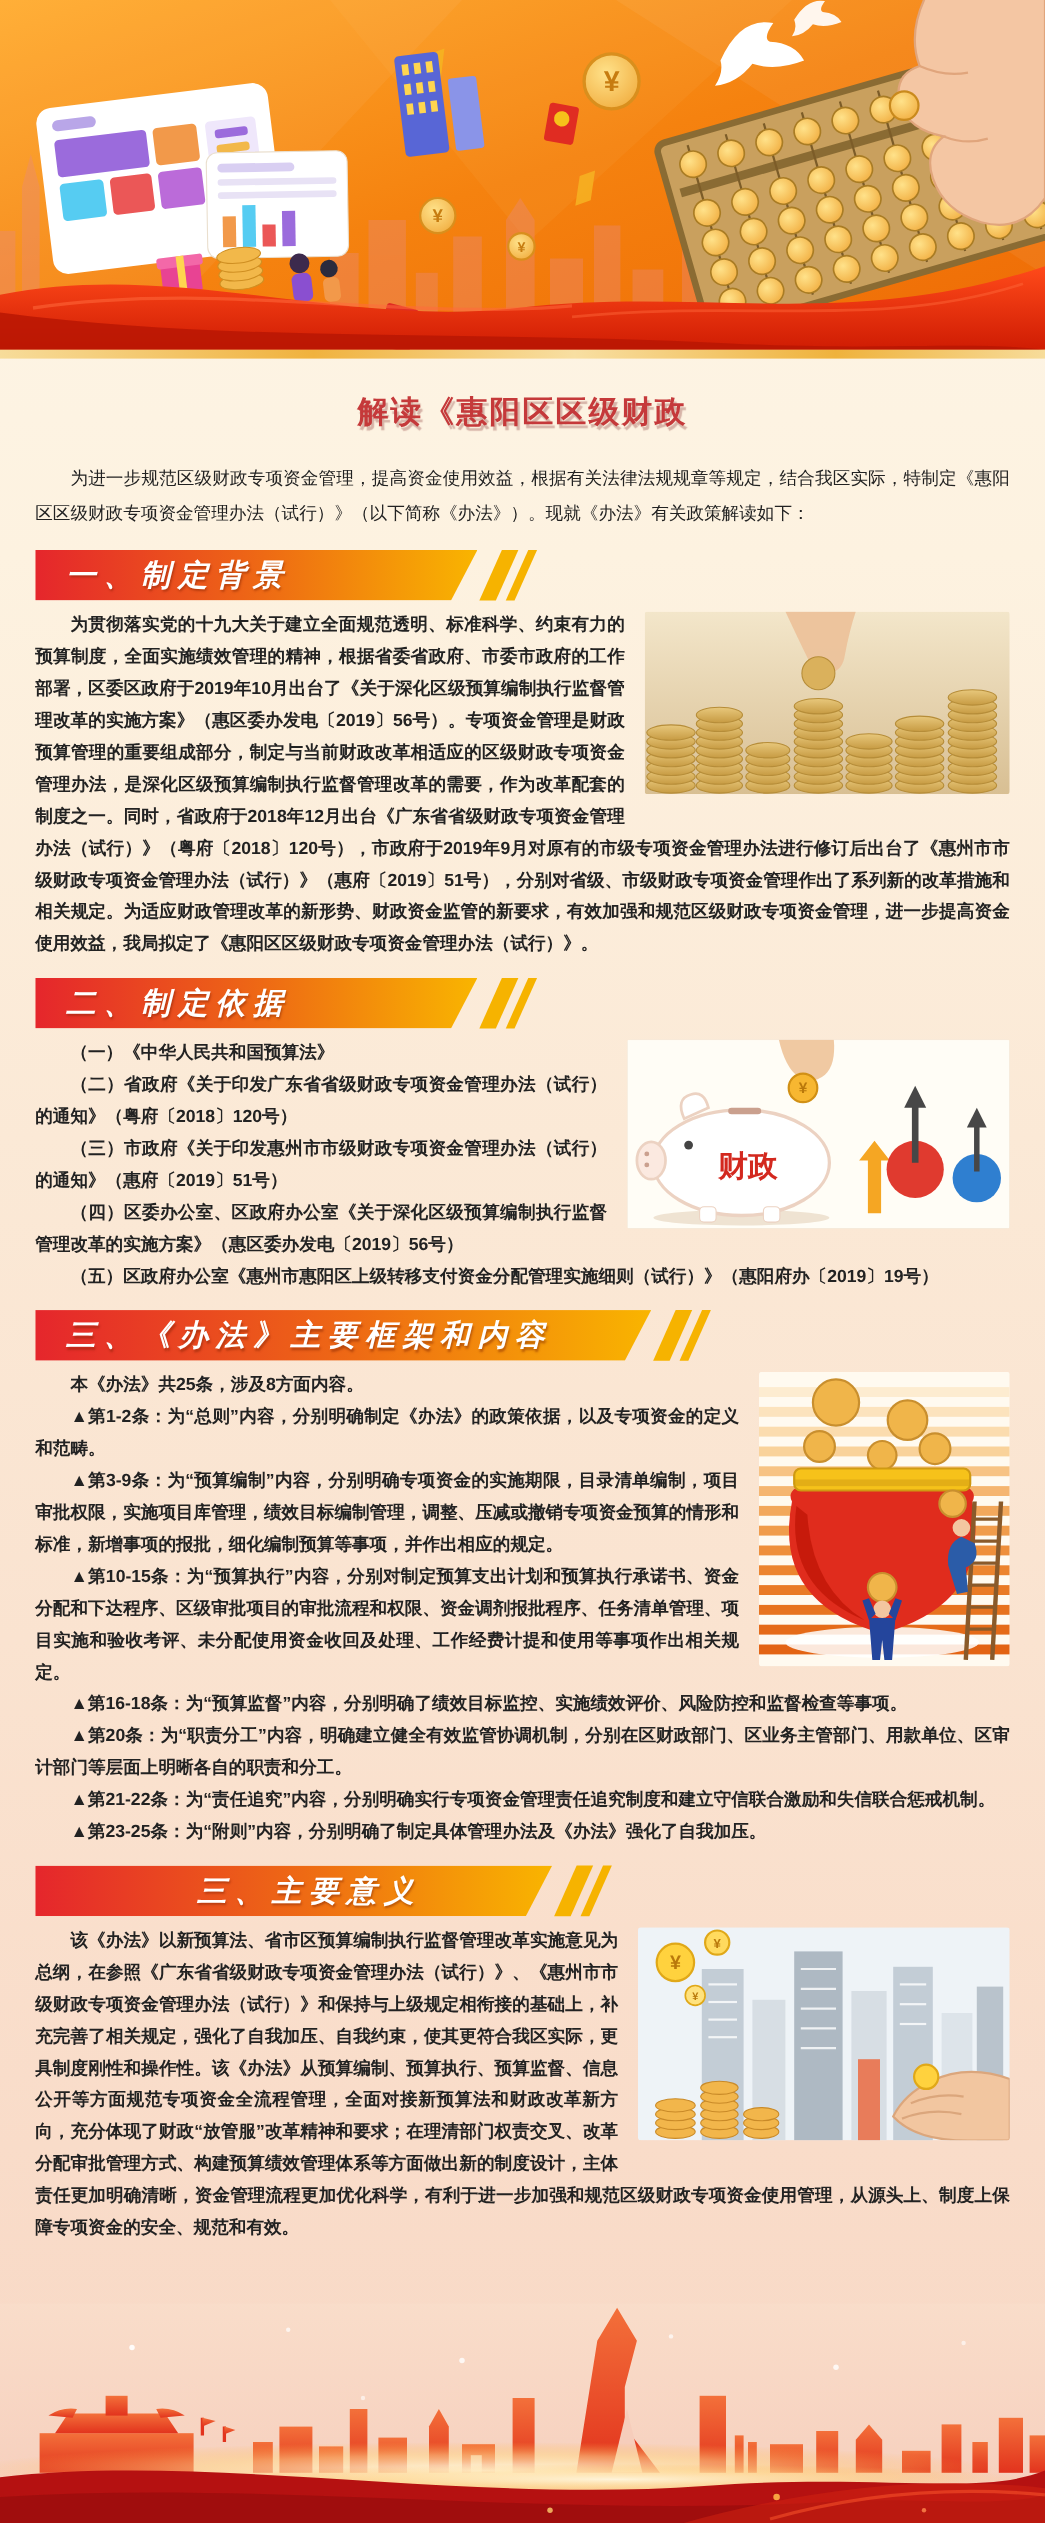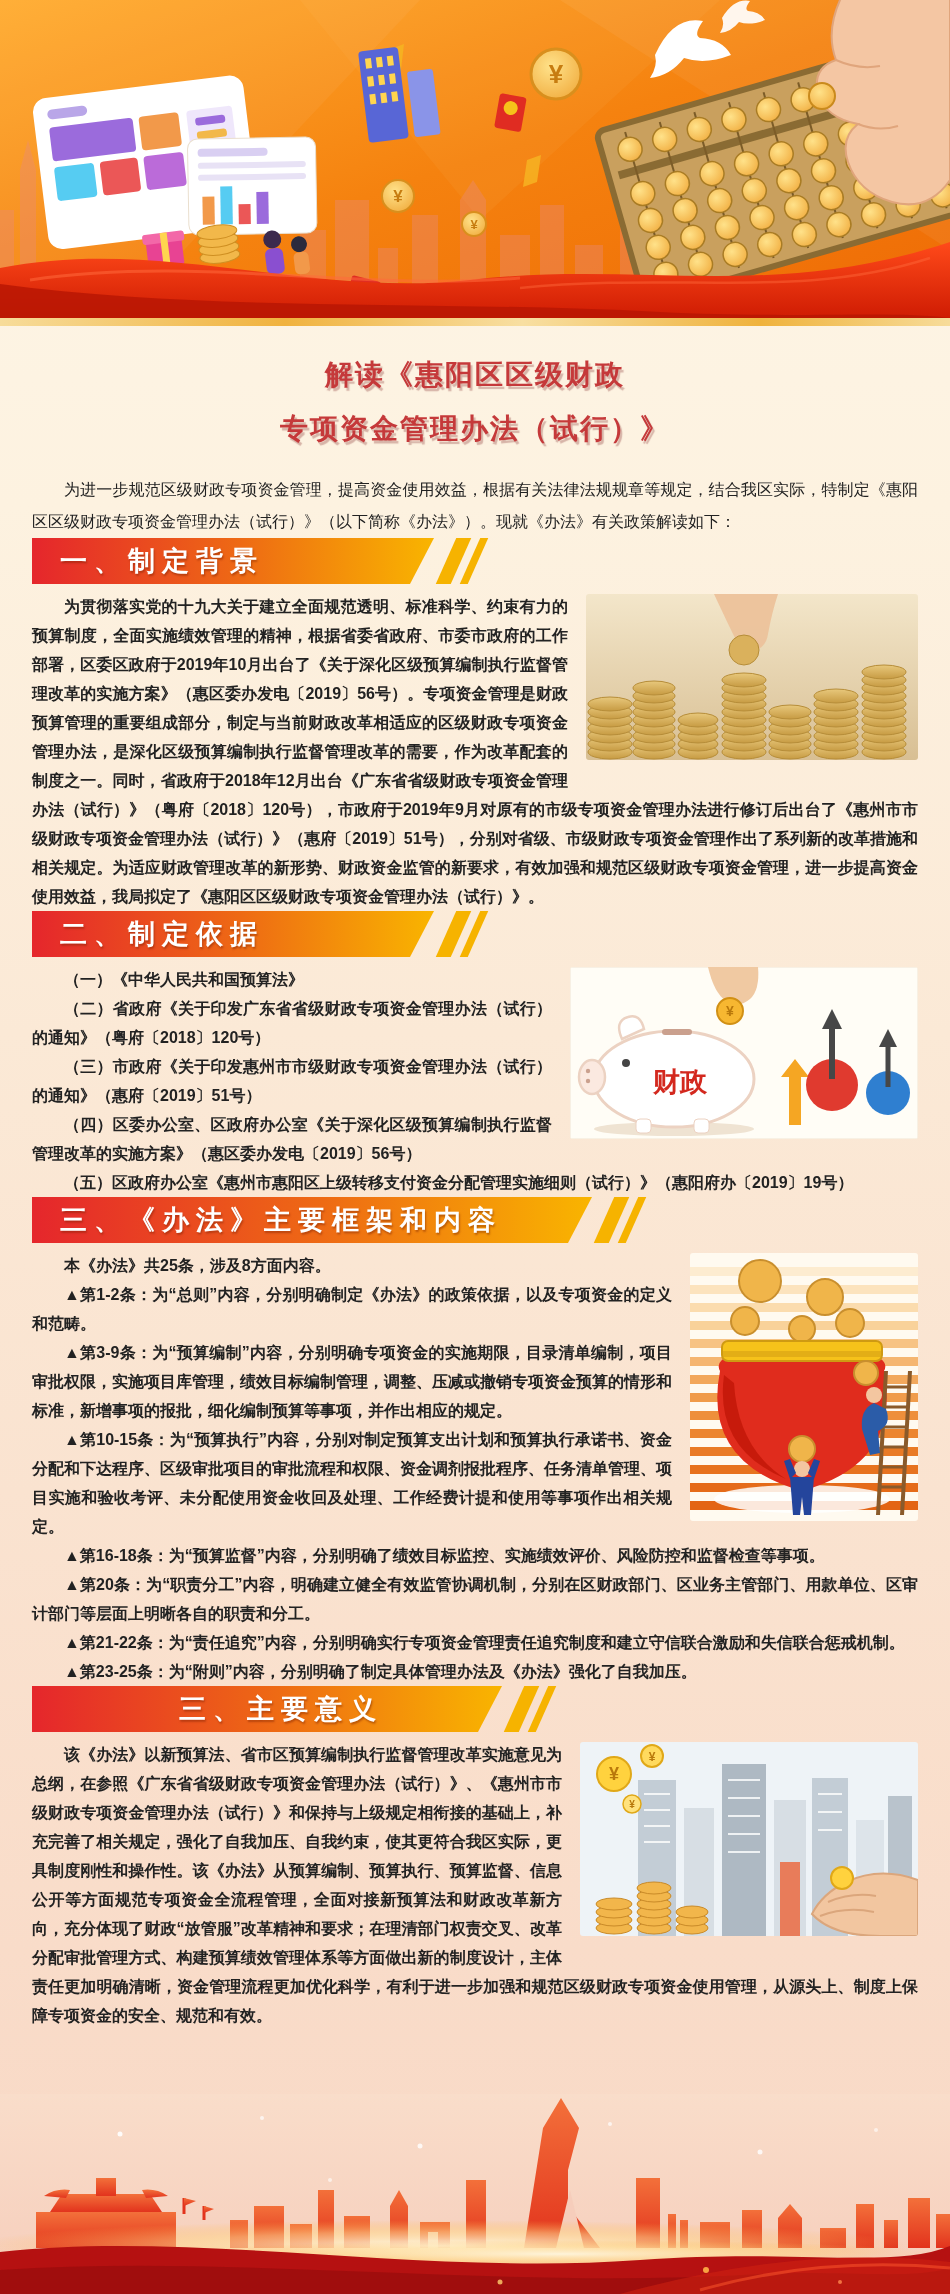--- a/index.html
+++ b/index.html
@@ -12,21 +12,21 @@
   .gold-stripe{position:absolute;top:318px;left:0;width:950px;height:8px;
     background:linear-gradient(90deg,#f7dc9a,#f0b23e 30%,#f8dfa2 55%,#efb23c 80%,#f7dc9a);}
   .content{position:absolute;top:326px;left:0;width:950px;padding:0;}
   .inner{padding:0 32px;}
   .title{margin:22px 0 0 0;text-align:center;color:#c5393a;
     font-family:Liberation Sans, sans-serif;font-weight:bold;
     font-size:28px;line-height:54px;letter-spacing:2px;
     text-shadow:2px 3px 1px rgba(125,32,32,.30);}
   .intro{margin:18px 0 0 0;font-size:16px;line-height:32px;font-weight:normal;
     color:#222;text-align:justify;text-indent:2em;}
-  .sec-head{position:relative;height:46px;}
+  .sec-head{position:relative;height:46px;margin-top:16px;font-style:italic;}
   .sec-banner{position:absolute;left:0;top:0;height:46px;display:flex;align-items:center;
     background:linear-gradient(90deg,#e5262c 0%,#ee6a14 52%,#f9b500 100%);
     clip-path:polygon(0 0,100% 0,calc(100% - 24px) 100%,0 100%);
     padding-left:28px;box-sizing:border-box;}
   .sec-banner span{color:#fff;font-size:27px;font-weight:bold;letter-spacing:7px;
     text-shadow:1px 2px 2px rgba(120,30,0,.45);}
   .w1{width:402px;} .w3{width:560px;} .w4{width:470px;justify-content:center;}
   .slash{position:absolute;top:0;height:46px;background:#f6b300;transform:skewX(-24deg);}
   .sl-a{width:15px;} .sl-b{width:8px;}
   .sec-body{margin-top:8px;font-size:16px;line-height:29px;font-weight:bold;color:#222;
@@ -246,21 +246,20 @@
     <path d="M520,288 C680,272 800,300 930,258" stroke="#ff6a3c" stroke-width="2.5" fill="none" opacity=".45"></path>
   </g>
 </svg>
 </div>
 <div class="gold-stripe"></div>
 
 <div class="content">
   <div class="inner">
     <div class="title">
       <div>解读《惠阳区区级财政</div>
-      <div>专项资金管理办法（试行）》</div>
     </div>
 
     <p class="intro">为进一步规范区级财政专项资金管理，提高资金使用效益，根据有关法律法规规章等规定，结合我区实际，特制定《惠阳区区级财政专项资金管理办法（试行）》（以下简称《办法》）。现就《办法》有关政策解读如下：</p>
 
     <div class="sec-head">
       <div class="sec-banner w1">
         <span>一、制定背景</span>
       </div>
       <div class="slash sl-a" style="left:414px"></div>
       <div class="slash sl-b" style="left:438px"></div>

